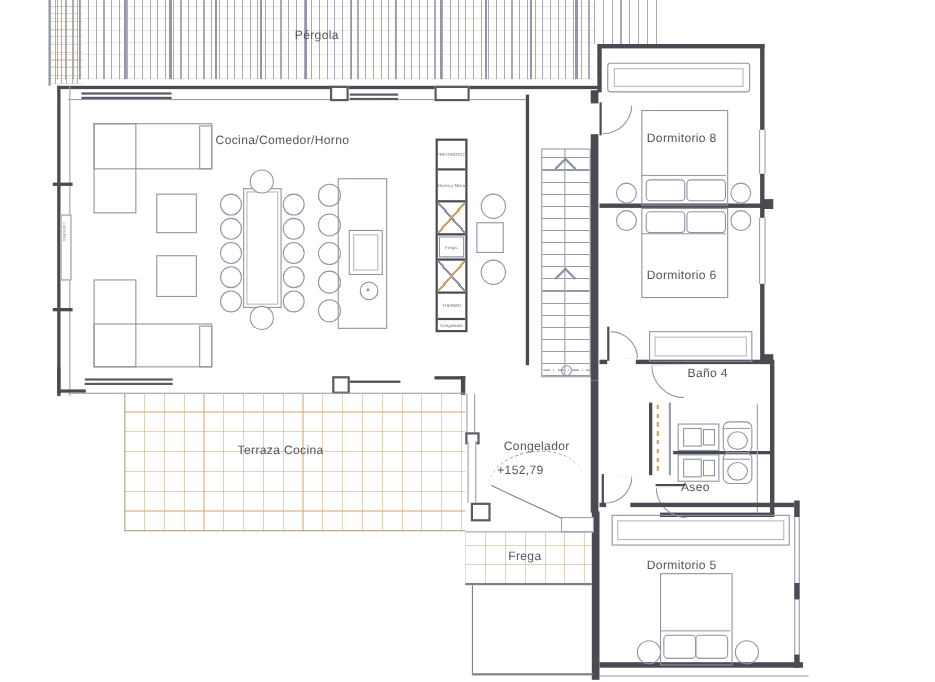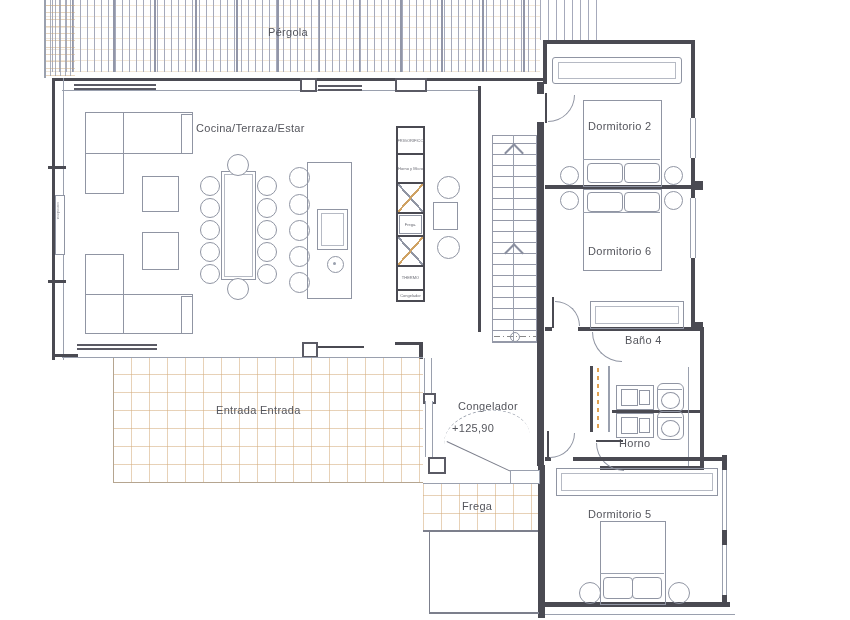--- a/index.html
+++ b/index.html
@@ -57,21 +57,21 @@
   <div class="w" style="left:52px;top:354px;width:26px;height:3px"></div>
   <div class="wbar" style="left:77px;top:344px;width:80px"></div>
   <div class="pil" style="left:302px;top:342px;width:12px;height:12px"></div>
   <div class="w" style="left:318px;top:346px;width:46px;height:2px"></div>
   <div class="w" style="left:395px;top:342px;width:28px;height:3px"></div>
   <div class="w" style="left:419px;top:342px;width:4px;height:17px"></div>
   <div class="l" style="left:62px;top:357px;width:361px;height:1px"></div>
 
   <div class="w" style="left:478px;top:86px;width:3px;height:246px"></div>
 
-  <div class="lbl" style="left:196px;top:122px">Cocina/Terraza/Estar</div>
+  <div class="lbl" style="left:196px;top:122px">Cocina/Comedor/Horno</div>
 
   <div class="ft" style="left:85px;top:112px;width:106px;height:40px"></div>
   <div class="ft" style="left:85px;top:112px;width:37px;height:80px"></div>
   <div class="ft" style="left:181px;top:114px;width:10px;height:38px"></div>
   <div class="ft" style="left:142px;top:176px;width:35px;height:34px"></div>
   <div class="ft" style="left:142px;top:232px;width:35px;height:36px"></div>
   <div class="ft" style="left:85px;top:294px;width:106px;height:38px"></div>
   <div class="ft" style="left:85px;top:254px;width:37px;height:78px"></div>
   <div class="ft" style="left:181px;top:296px;width:10px;height:36px"></div>
 
@@ -131,21 +131,21 @@
   <div class="w" style="left:545px;top:40px;width:150px;height:4px"></div>
   <div class="w" style="left:691px;top:40px;width:4px;height:290px"></div>
   <div class="win" style="left:690px;top:118px;width:4px;height:40px"></div>
   <div class="win" style="left:690px;top:198px;width:4px;height:60px"></div>
   <div class="w" style="left:545px;top:185px;width:150px;height:4px"></div>
   <div class="w" style="left:693px;top:181px;width:10px;height:9px"></div>
   <div class="w" style="left:578px;top:327px;width:117px;height:4px"></div>
   <div class="w" style="left:545px;top:327px;width:7px;height:4px"></div>
   <div class="w" style="left:693px;top:322px;width:10px;height:9px"></div>
 
-  <div class="lbl" style="left:588px;top:120px">Dormitorio 2</div>
+  <div class="lbl" style="left:588px;top:120px">Dormitorio 8</div>
   <div class="ft" style="left:552px;top:57px;width:128px;height:25px;border-radius:3px"></div>
   <div class="ft" style="left:558px;top:62px;width:116px;height:15px;border-color:#b6bac4"></div>
   <div class="ft" style="left:583px;top:100px;width:77px;height:85px"></div>
   <div class="l" style="left:583px;top:159px;width:77px;height:1px"></div>
   <div class="ft" style="left:587px;top:163px;width:34px;height:18px;border-radius:4px"></div>
   <div class="ft" style="left:624px;top:163px;width:34px;height:18px;border-radius:4px"></div>
   <div class="ft c" style="left:560px;top:166px;width:17px;height:17px"></div>
   <div class="ft c" style="left:664px;top:166px;width:17px;height:17px"></div>
 
   <div class="lbl" style="left:588px;top:245px">Dormitorio 6</div>
@@ -175,21 +175,21 @@
   <div class="lbl" style="left:625px;top:334px">Baño 4</div>
   <div class="w" style="left:592px;top:329px;width:30px;height:2px"></div>
   <div class="arc" style="left:592px;top:332px;width:29px;height:29px;border-left:1px solid #9095a3;border-bottom:1px solid #9095a3;border-radius:0 0 0 100%"></div>
   <div class="ft" style="left:616px;top:385px;width:36px;height:23px"></div>
   <div class="ft" style="left:621px;top:389px;width:15px;height:15px"></div>
   <div class="ft" style="left:639px;top:390px;width:9px;height:13px"></div>
   <div class="ft" style="left:657px;top:383px;width:25px;height:27px;border-radius:6px"></div>
   <div class="l" style="left:657px;top:389px;width:25px;height:1px"></div>
   <div class="ft c" style="left:661px;top:392px;width:17px;height:15px"></div>
 
-  <div class="lbl" style="left:619px;top:437px">Horno</div>
+  <div class="lbl" style="left:619px;top:437px">Aseo</div>
   <div class="w" style="left:596px;top:440px;width:27px;height:2px"></div>
   <div class="arc" style="left:596px;top:443px;width:27px;height:27px;border-left:1px solid #9095a3;border-bottom:1px solid #9095a3;border-radius:0 0 0 100%"></div>
   <div class="ft" style="left:616px;top:413px;width:36px;height:23px"></div>
   <div class="ft" style="left:621px;top:417px;width:15px;height:15px"></div>
   <div class="ft" style="left:639px;top:418px;width:9px;height:13px"></div>
   <div class="ft" style="left:657px;top:411px;width:25px;height:27px;border-radius:6px"></div>
   <div class="l" style="left:657px;top:417px;width:25px;height:1px"></div>
   <div class="ft c" style="left:661px;top:420px;width:17px;height:15px"></div>
 
   <div class="w" style="left:573px;top:457px;width:149px;height:4px"></div>
@@ -208,36 +208,36 @@
   <div class="ft" style="left:556px;top:468px;width:160px;height:26px"></div>
   <div class="ft" style="left:561px;top:473px;width:150px;height:16px;border-color:#b6bac4"></div>
   <div class="ft" style="left:600px;top:521px;width:64px;height:82px"></div>
   <div class="l" style="left:600px;top:573px;width:64px;height:1px"></div>
   <div class="ft" style="left:603px;top:577px;width:28px;height:20px;border-radius:4px"></div>
   <div class="ft" style="left:632px;top:577px;width:28px;height:20px;border-radius:4px"></div>
   <div class="ft c" style="left:579px;top:582px;width:20px;height:20px"></div>
   <div class="ft c" style="left:668px;top:582px;width:20px;height:20px"></div>
 
   <div class="lbl" style="left:458px;top:400px">Congelador</div>
-  <div class="lbl" style="left:452px;top:422px">+125,90</div>
+  <div class="lbl" style="left:452px;top:422px">+152,79</div>
   <div class="win" style="left:424px;top:358px;width:6px;height:36px;border-color:#9aa0ae"></div>
   <div class="pil" style="left:423px;top:393px;width:9px;height:7px"></div>
   <div class="win" style="left:425px;top:401px;width:6px;height:56px"></div>
   <div class="pil" style="left:428px;top:457px;width:14px;height:13px"></div>
   <div class="a" style="left:447px;top:441px;width:72px;height:1px;background:#7c7f8c;transform:rotate(25deg);transform-origin:0 0"></div>
   <div class="w" style="left:513px;top:470px;width:6px;height:5px"></div>
   <div class="arc" style="left:444px;top:410px;width:86px;height:56px;border-top:1px dashed #9aa0ac;border-radius:50%;transform:rotate(-8deg)"></div>
   <div class="f" style="left:510px;top:470px;width:28px;height:12px;border-color:#9aa0ae"></div>
 
   <div class="a" style="left:113px;top:358px;width:310px;height:125px;background:
        repeating-linear-gradient(90deg,rgba(212,172,124,.55) 0 1px,transparent 1px 18px),
        repeating-linear-gradient(0deg,rgba(212,172,124,.55) 0 1px,transparent 1px 18px);"></div>
   <div class="l" style="left:113px;top:358px;width:1px;height:125px;background:#b5a590"></div>
   <div class="l" style="left:113px;top:482px;width:310px;height:1px;background:#b5a590"></div>
-  <div class="lbl" style="left:216px;top:404px">Entrada Entrada</div>
+  <div class="lbl" style="left:216px;top:404px">Terraza Cocina</div>
 
   <div class="a" style="left:423px;top:483px;width:115px;height:48px;background:
        repeating-linear-gradient(90deg,rgba(212,172,124,.55) 0 1px,transparent 1px 18px),
        repeating-linear-gradient(0deg,rgba(212,172,124,.55) 0 1px,transparent 1px 18px);border-top:1px solid #9aa0ae"></div>
   <div class="lbl" style="left:462px;top:500px">Frega</div>
   <div class="l" style="left:423px;top:530px;width:115px;height:2px;background:#7c7f8c"></div>
   <div class="l" style="left:429px;top:532px;width:1px;height:80px;background:#7c7f8c"></div>
   <div class="l" style="left:429px;top:612px;width:110px;height:2px;background:#7c7f8c"></div>
 
 </div>

